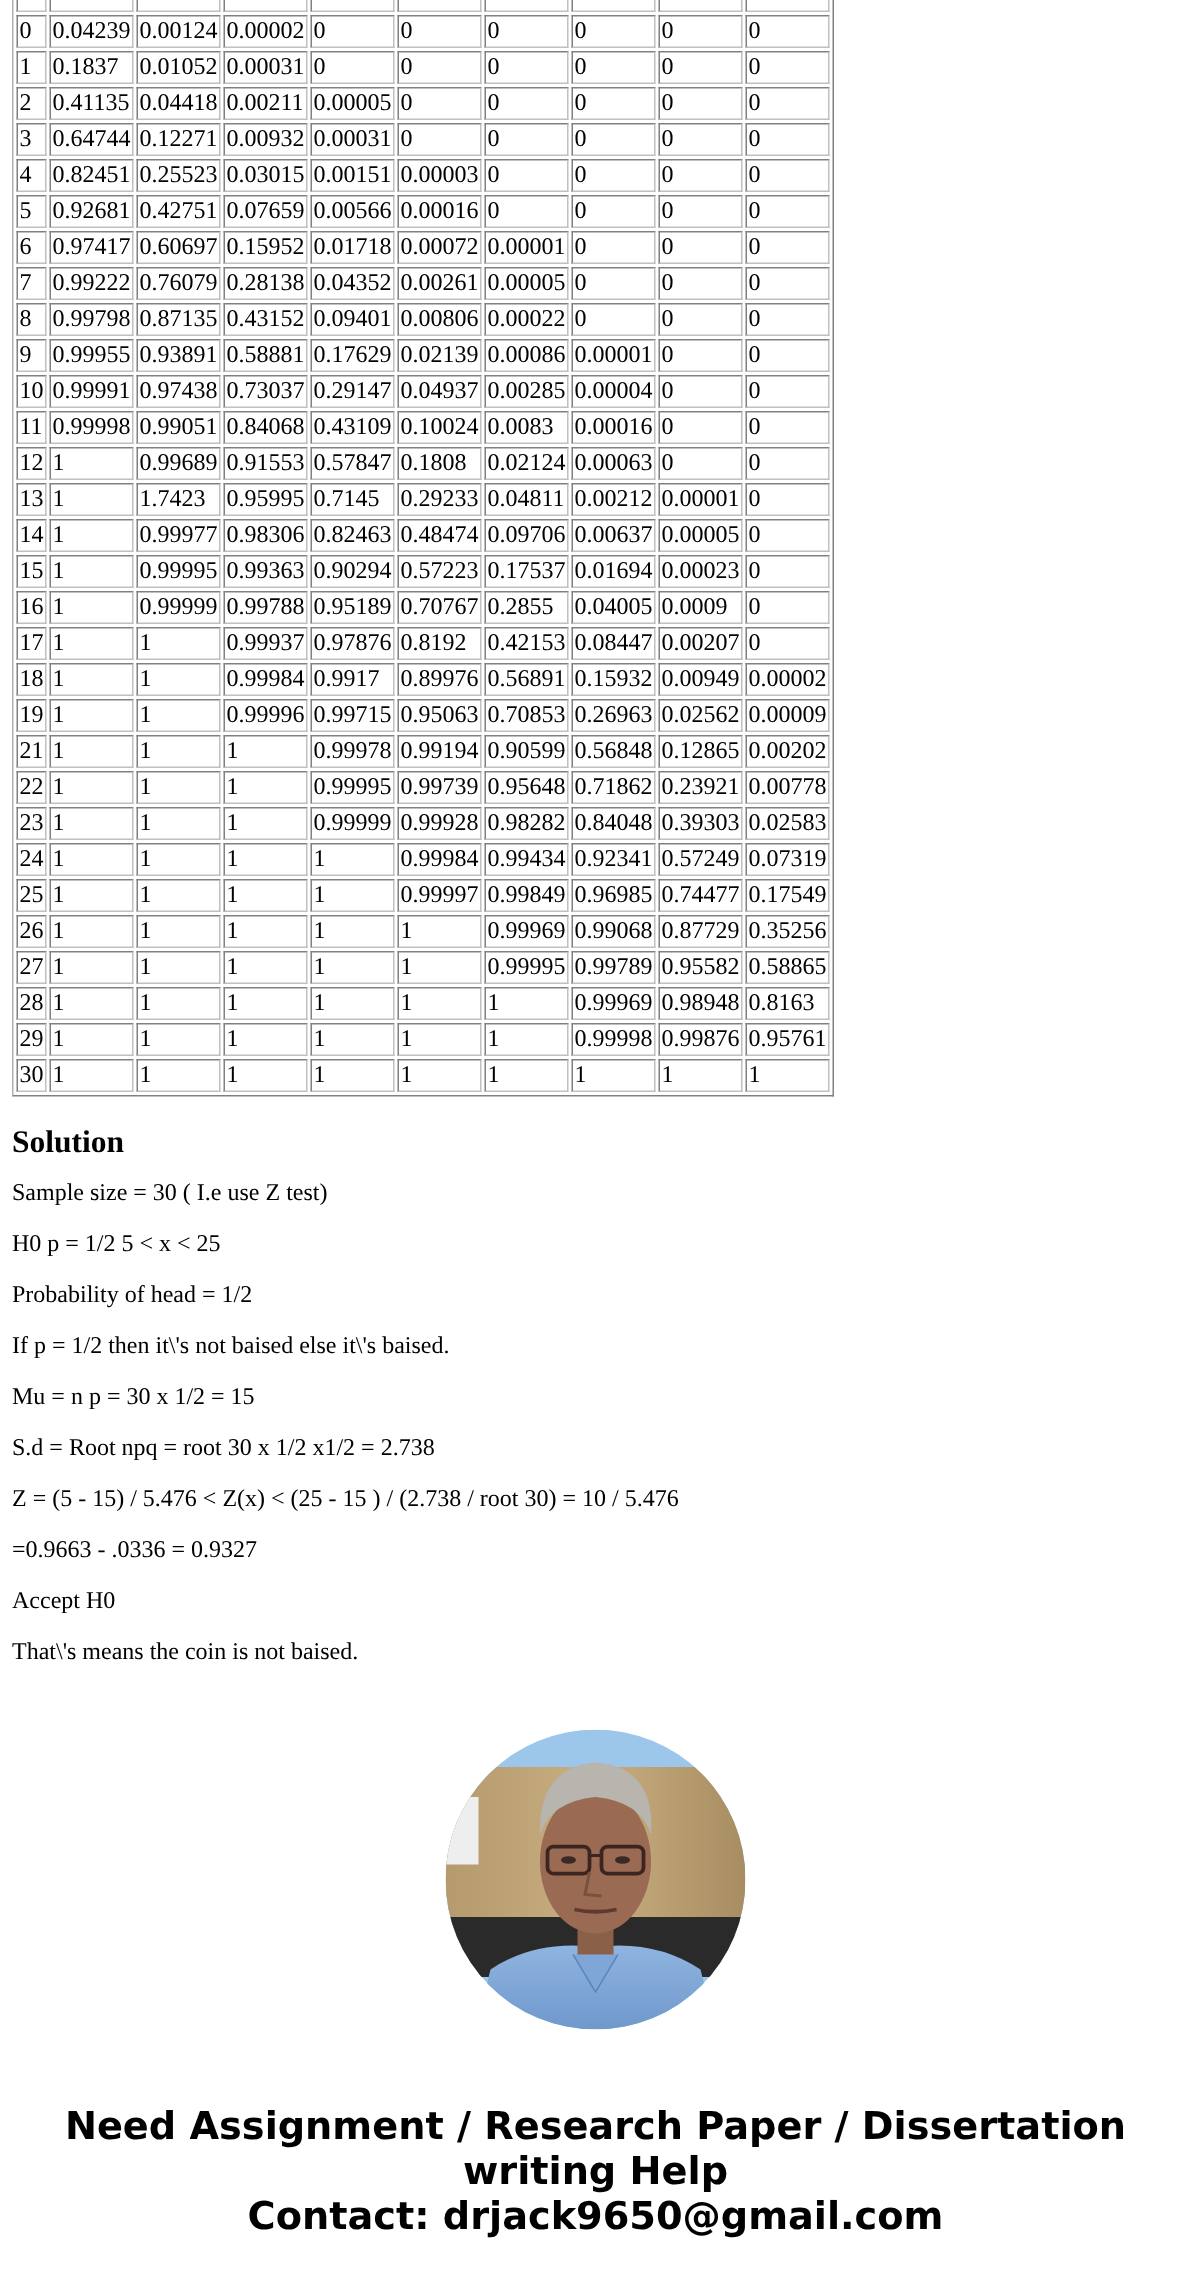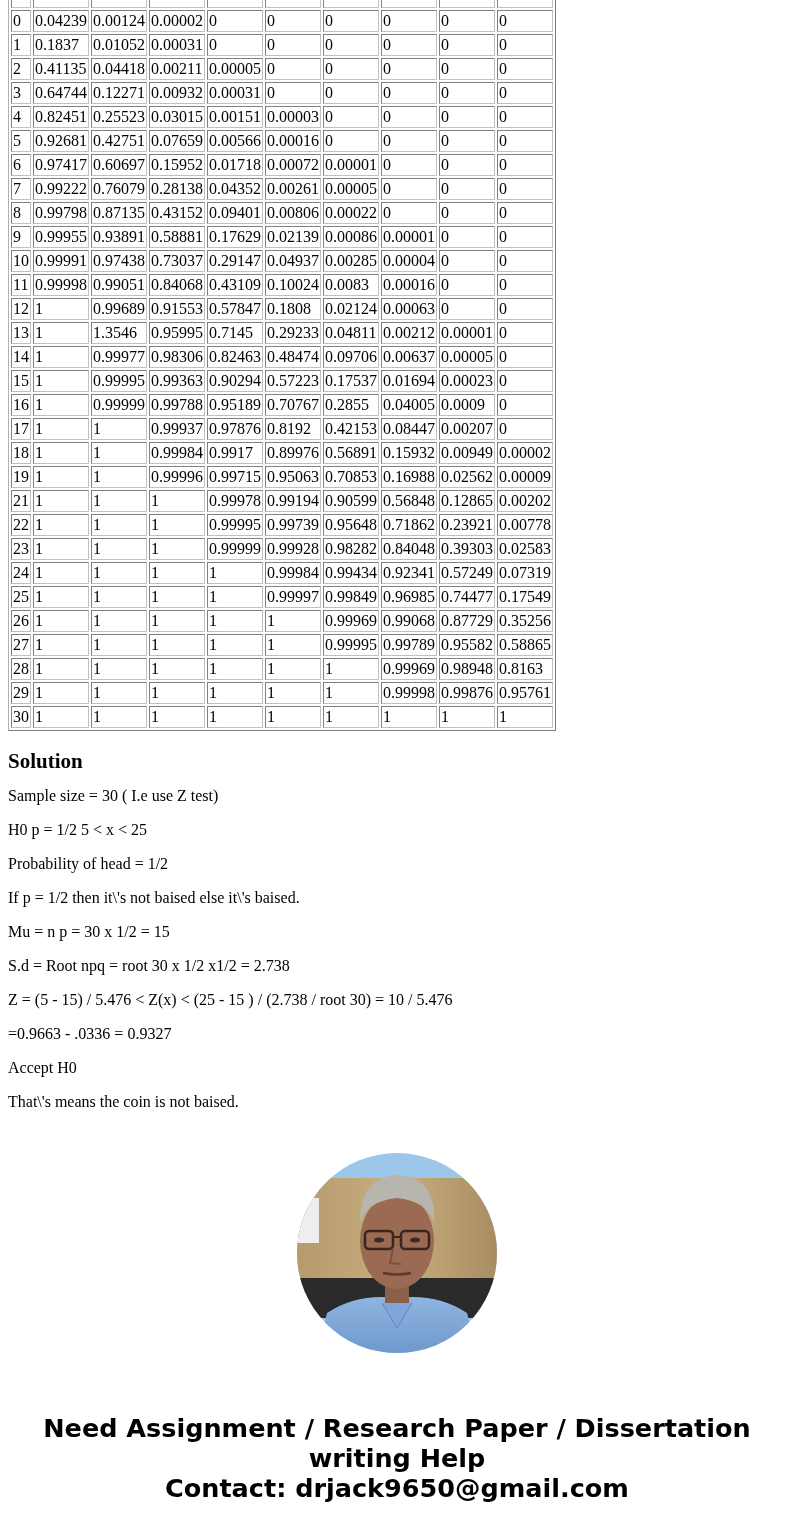--- a/index.html
+++ b/index.html
@@ -65,21 +65,20 @@
     .footer {
       position: absolute;
       left: 0;
       top: 1403px;
       width: 794px;
       text-align: center;
       font-family: "DejaVu Sans", sans-serif;
       font-weight: bold;
       font-size: 25.5px;
       line-height: 30px;
-      margin-top: 10px;
     }
   </style>
 </head>
 <body>
 
 <div class="page">
   <table class="binom">
     <tbody id="tbody">
       <tr>
         <td class="kcol">&nbsp;</td>
@@ -245,21 +244,21 @@
           <td class="vcol">0.57847</td>
           <td class="vcol">0.1808</td>
           <td class="vcol">0.02124</td>
           <td class="vcol">0.00063</td>
           <td class="vcol">0</td>
           <td class="vcol">0</td>
         </tr>
         <tr>
           <td class="kcol">13</td>
           <td class="vcol">1</td>
-          <td class="vcol">1.3546</td>
+          <td class="vcol">1.7423</td>
           <td class="vcol">0.95995</td>
           <td class="vcol">0.7145</td>
           <td class="vcol">0.29233</td>
           <td class="vcol">0.04811</td>
           <td class="vcol">0.00212</td>
           <td class="vcol">0.00001</td>
           <td class="vcol">0</td>
         </tr>
         <tr>
           <td class="kcol">14</td>
@@ -322,21 +321,21 @@
           <td class="vcol">0.00002</td>
         </tr>
         <tr>
           <td class="kcol">19</td>
           <td class="vcol">1</td>
           <td class="vcol">1</td>
           <td class="vcol">0.99996</td>
           <td class="vcol">0.99715</td>
           <td class="vcol">0.95063</td>
           <td class="vcol">0.70853</td>
-          <td class="vcol">0.16988</td>
+          <td class="vcol">0.26963</td>
           <td class="vcol">0.02562</td>
           <td class="vcol">0.00009</td>
         </tr>
         <tr>
           <td class="kcol">21</td>
           <td class="vcol">1</td>
           <td class="vcol">1</td>
           <td class="vcol">1</td>
           <td class="vcol">0.99978</td>
           <td class="vcol">0.99194</td>

